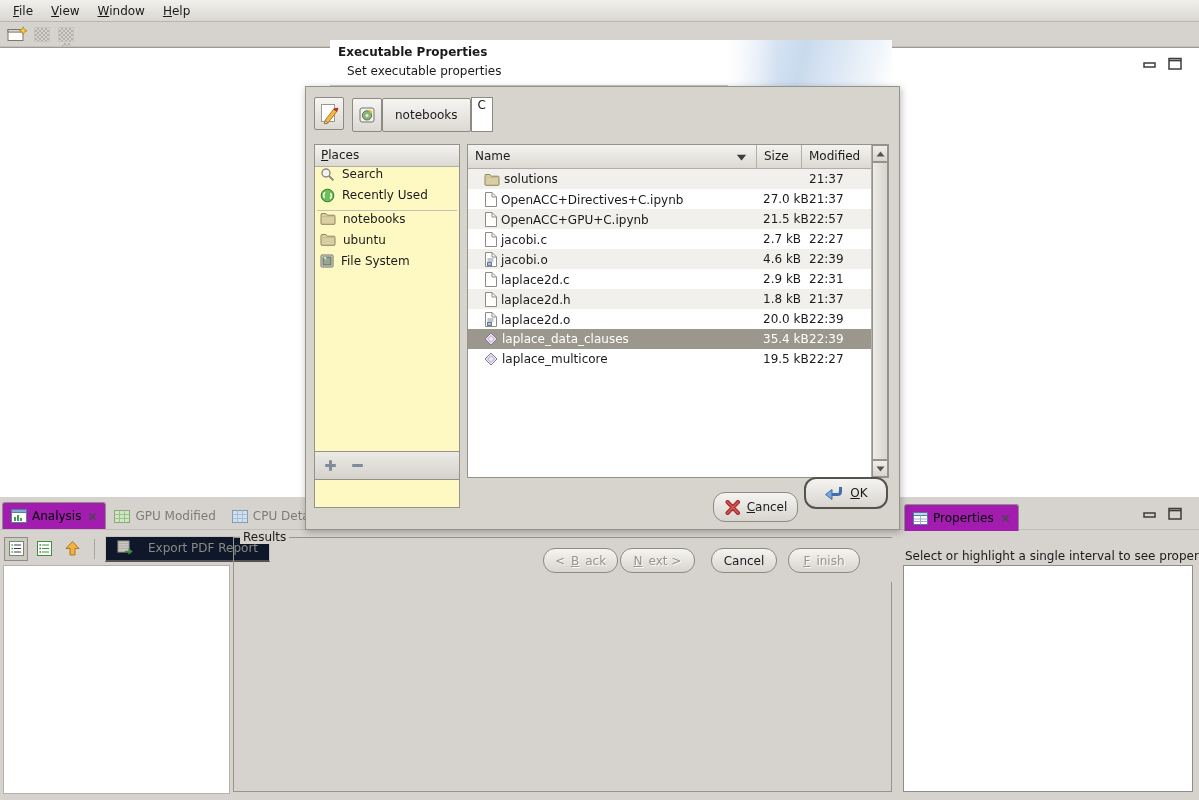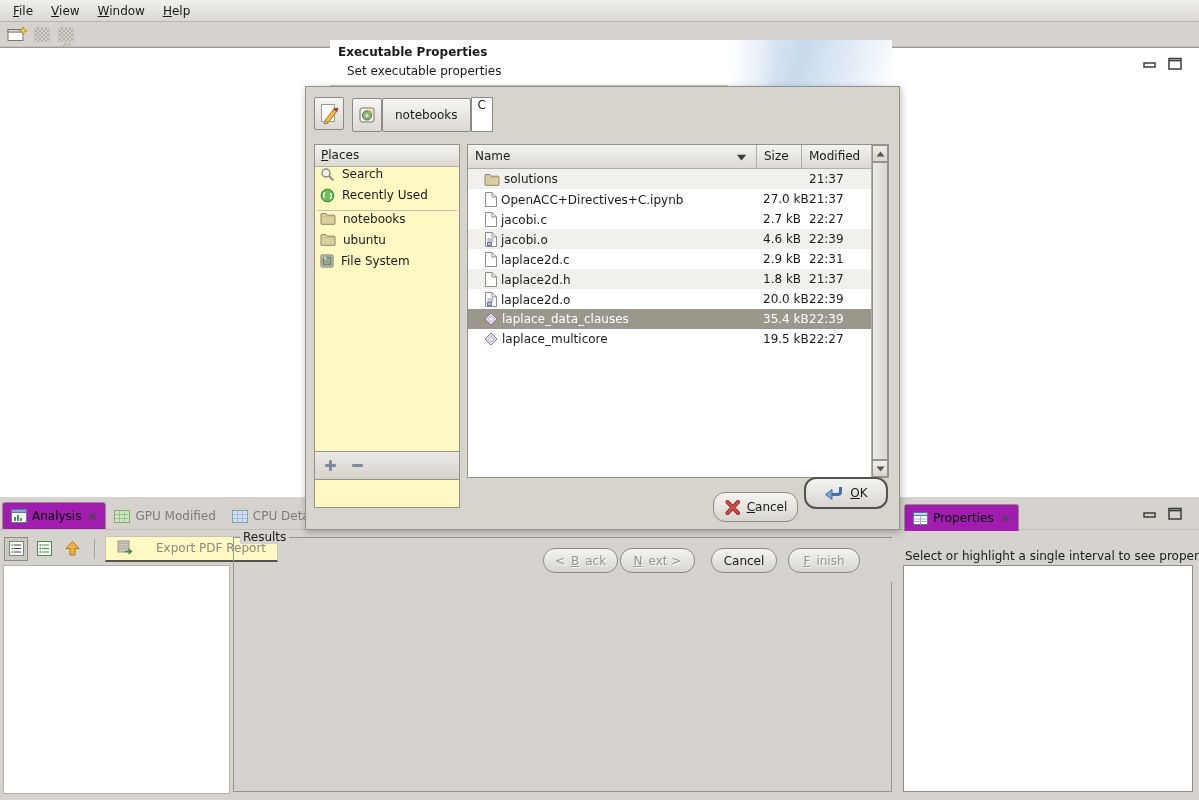--- a/index.html
+++ b/index.html
@@ -28,21 +28,21 @@
   #analysis-tabs{left:0;top:503px;width:897px;height:27px;display:flex;align-items:flex-end;
                  padding-left:2px;border-bottom:1px solid #c0bdb6}
   .ctab{display:flex;align-items:center;gap:5px;height:26px;padding:0 8px;color:#7d7b74;white-space:nowrap}
   .ctab.active{background:#a21caf;border:1px solid #8f8d86;border-bottom:none;border-radius:3px 3px 0 0;
                color:#000;height:27px}
   .tclose{display:inline-flex;margin-left:2px}
   #an-toolbar{left:4px;top:535px;height:27px;display:flex;align-items:center;gap:4px;position:absolute}
   .tbtn{width:24px;height:24px;display:flex;align-items:center;justify-content:center;border:1px solid transparent}
   .tbtn.pressed{background:#ccc9c2;border:1px solid #8f8d86}
   .tsep{width:1px;height:20px;background:#a9a6a0;margin:0 6px}
-  #export-btn{height:26px;display:flex;align-items:center;gap:23px;padding:0 11px;background:#fef9c3;
+  #export-btn{height:26px;display:flex;align-items:center;gap:15px;padding:0 11px;background:#0f172a;
               border:1px solid #c6c3bc;border-bottom:2px solid #55534d;color:#8b8983;white-space:nowrap}
   #an-content{left:3px;top:565px;width:227px;height:229px;background:#fff;border:1px solid #b5b2ab}
   #results{left:233px;top:537px;width:659px;height:255px;border:1px solid #97948c}
   #results-legend{left:240px;top:530px;padding:0 3px;background:#d6d3ce}
 
   
   #wizard{left:330px;top:40px;width:562px;height:542px;background:#d6d3ce;z-index:5}
   #wizard-header{left:0;top:0;width:562px;height:46px;background:#fff;border-bottom:1px solid #cfccc6}
   #wizard-grad{left:398px;top:0;width:164px;height:46px;
      background:linear-gradient(to right,#ffffff 0%,rgba(255,255,255,0) 30%),
@@ -391,20 +391,33 @@
               <svg width="13" height="15" viewBox="0 0 13 15">
                 <path d="M1.5 0.5 H8 L12.5 5 V14.5 H1.5 Z" fill="#fff" stroke="#8d8b84"></path>
                 <path d="M8 0.5 V5 H12.5" fill="none" stroke="#8d8b84"></path>
               </svg>
             </span>
             <span>OpenACC+Directives+C.ipynb</span>
           </span>
           <span class="size">27.0 kB</span>
           <span class="mod">21:37</span>
         </div>
+        <div class="fc-row stripe">
+          <span class="name">
+            <span class="icn">
+              <svg width="13" height="15" viewBox="0 0 13 15">
+                <path d="M1.5 0.5 H8 L12.5 5 V14.5 H1.5 Z" fill="#fff" stroke="#8d8b84"></path>
+                <path d="M8 0.5 V5 H12.5" fill="none" stroke="#8d8b84"></path>
+              </svg>
+            </span>
+            <span>OpenACC+GPU+C.ipynb</span>
+          </span>
+          <span class="size">21.5 kB</span>
+          <span class="mod">22:57</span>
+        </div>
         <div class="fc-row">
           <span class="name">
             <span class="icn">
               <svg width="13" height="15" viewBox="0 0 13 15">
                 <path d="M1.5 0.5 H8 L12.5 5 V14.5 H1.5 Z" fill="#fff" stroke="#8d8b84"></path>
                 <path d="M8 0.5 V5 H12.5" fill="none" stroke="#8d8b84"></path>
               </svg>
             </span>
             <span>jacobi.c</span>
           </span>

